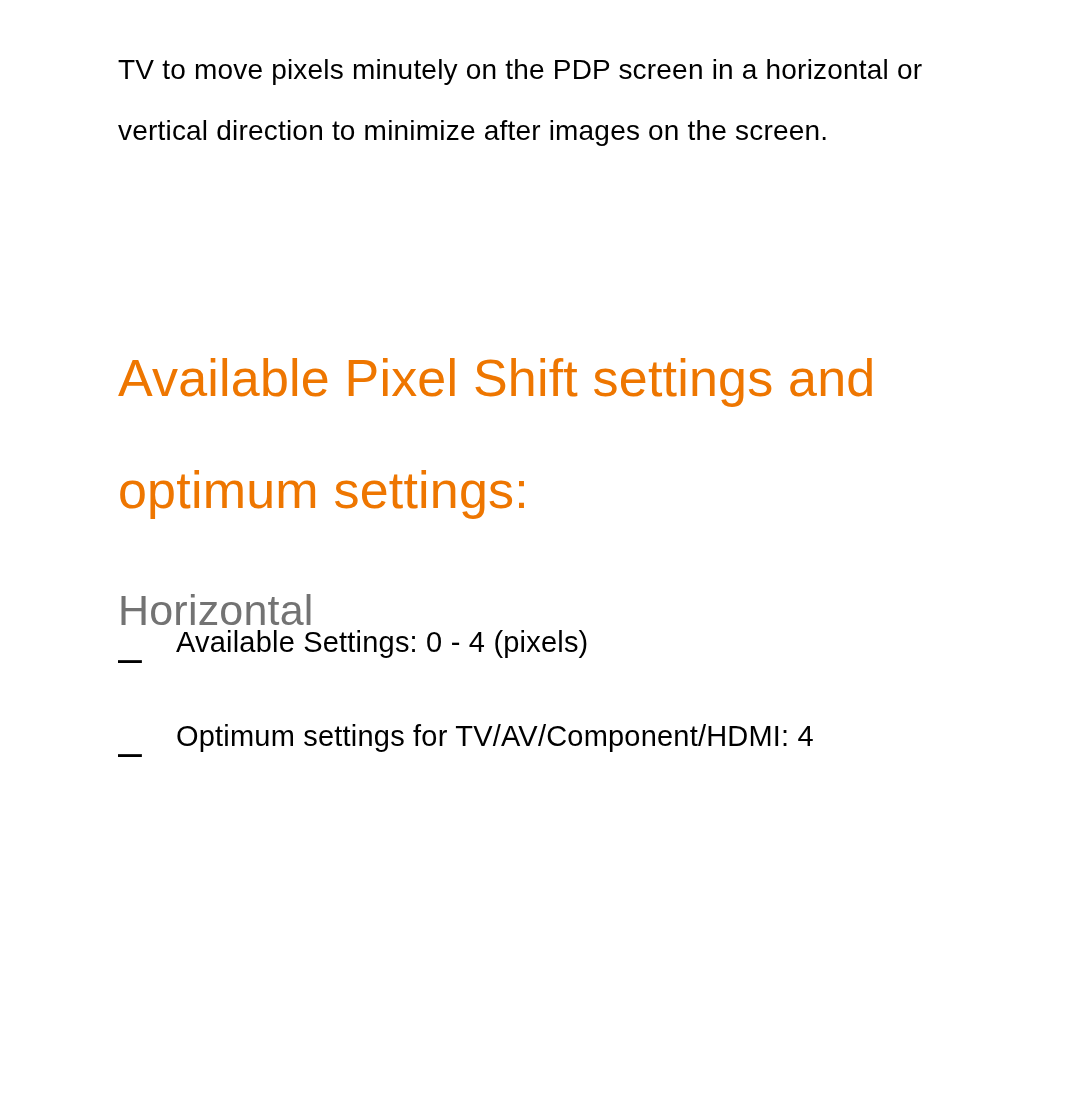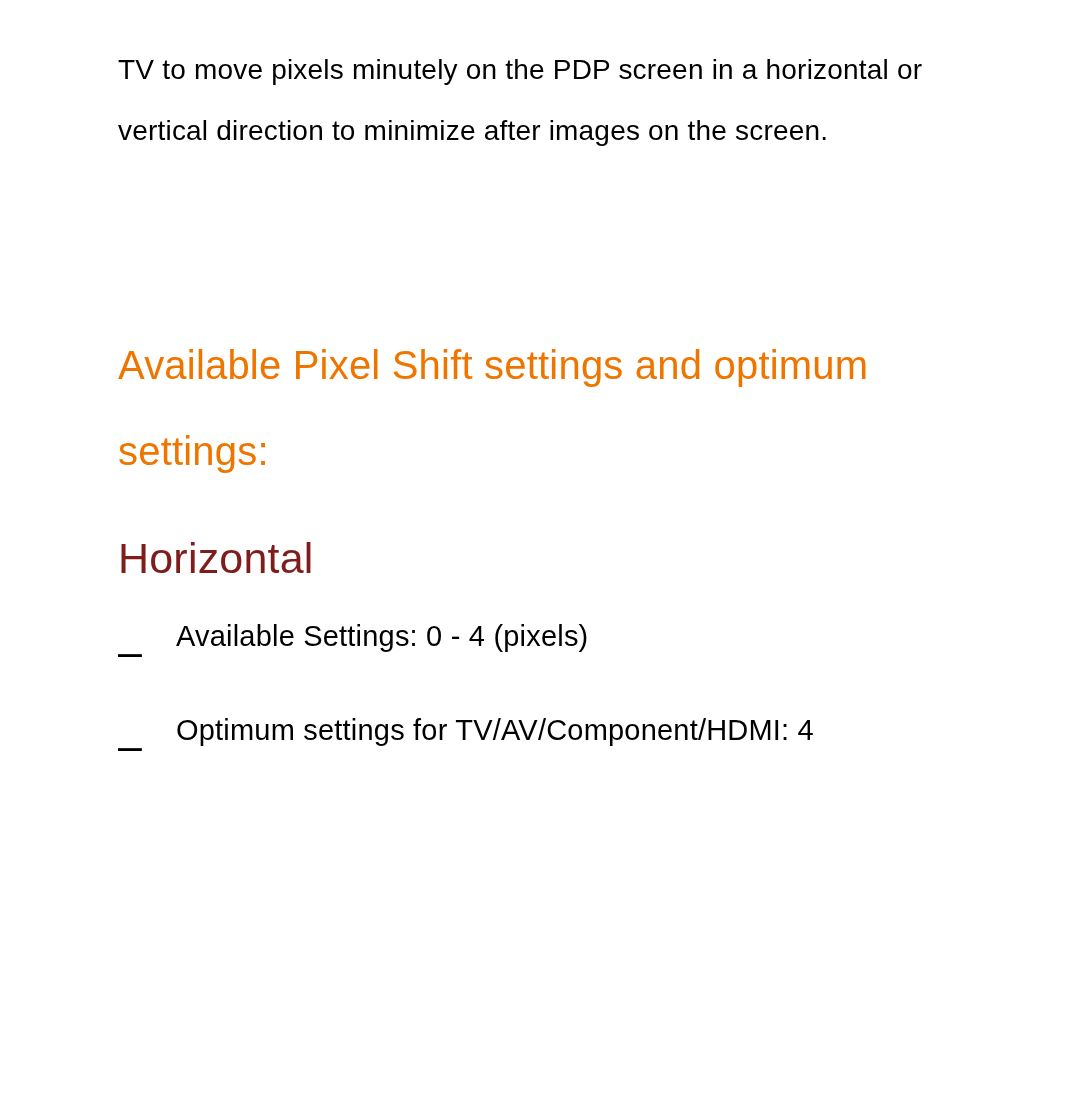--- a/index.html
+++ b/index.html
@@ -17,32 +17,31 @@
     width: 1080px;
   }
   .intro-paragraph {
     font-size: 28px;
     line-height: 2.17;
     color: #000000;
     letter-spacing: 0.2px;
     margin-bottom: 160px;
   }
   .section-heading {
-    font-size: 40px;
+    font-size: 52px;
     line-height: 2.17;
     color: #ee7600;
     letter-spacing: 0.2px;
     margin-bottom: 40px;
   }
   .sub-label {
     font-size: 43px;
     line-height: 1.1;
-    color: #7f1d1d;
+    color: #737373;
     letter-spacing: 0.2px;
-    margin-bottom: 46px;
   }
   .bullet-list {
     list-style: none;
     padding: 0;
     margin: 0;
   }
   .bullet-item {
     display: flex;
     align-items: flex-start;
     margin-bottom: 46px;

